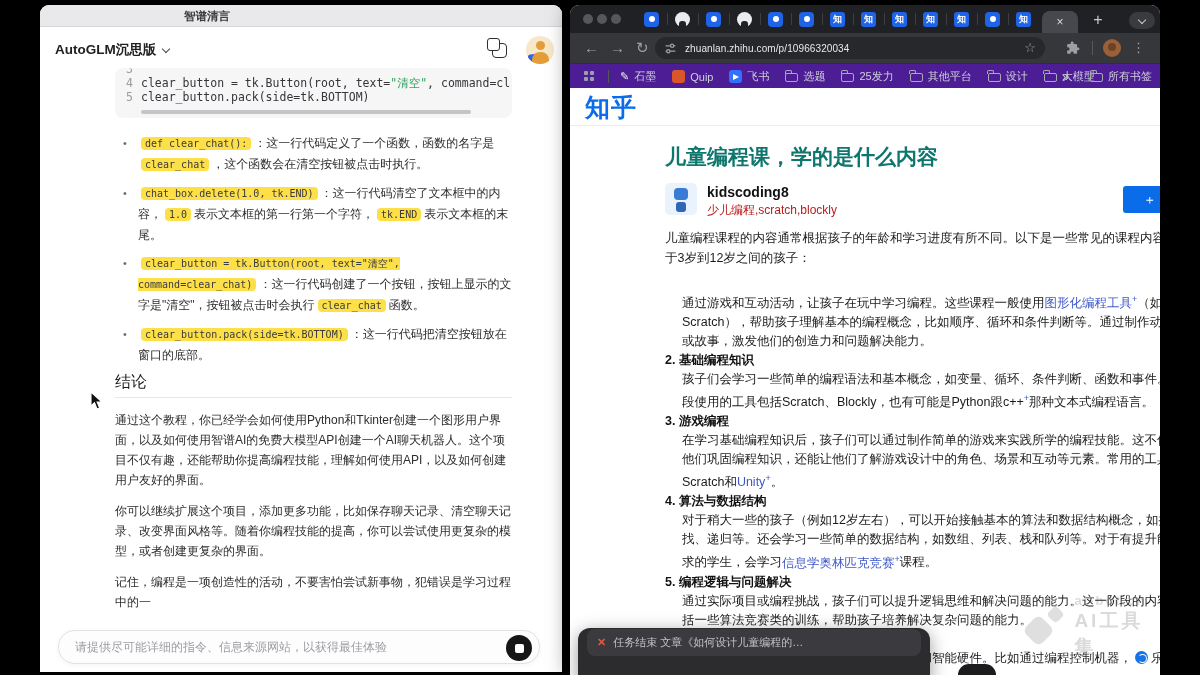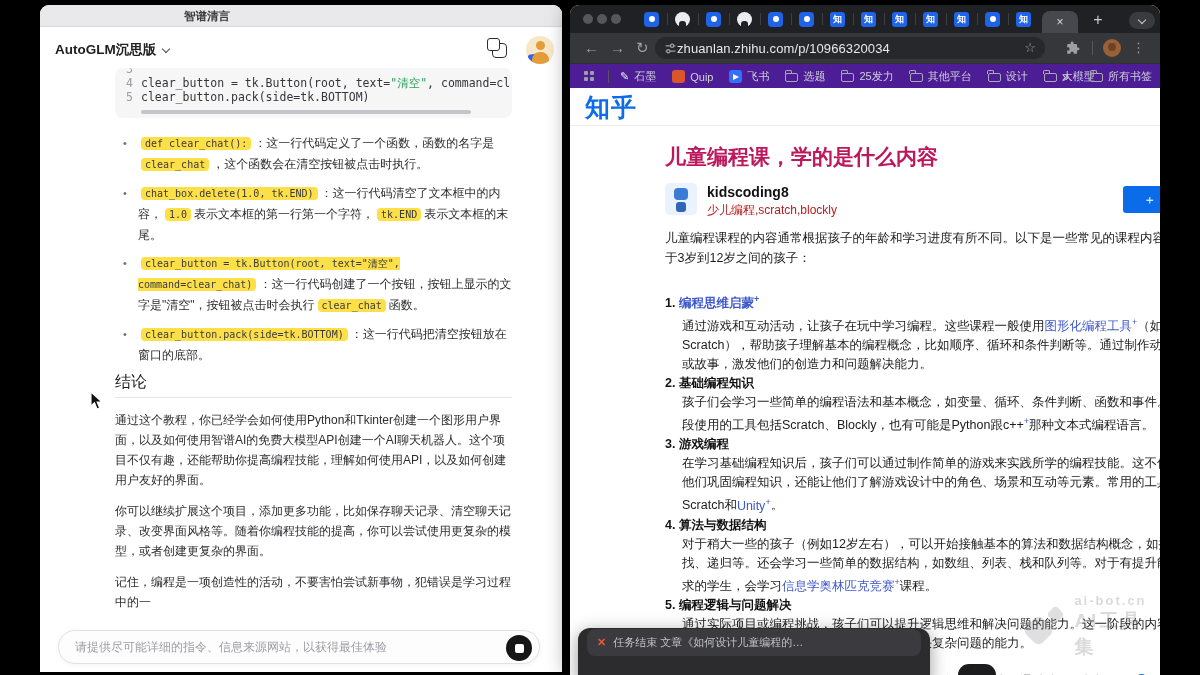--- a/index.html
+++ b/index.html
@@ -95,21 +95,21 @@
     font-size:16px; text-align:center; line-height:21px; border-radius:50%; }
   .strip-chev { position:absolute; left:559px; top:7px; width:26px; height:17px; background:#3a3b3f;
     border-radius:9px; display:flex; align-items:center; justify-content:center; }
   .strip-chev .chev { border-color:#c9cbce; margin-top:-2px; }
 
   .toolbar { height:30px; background:#36373b; position:relative; }
   .nav-ic { position:absolute; top:0; height:30px; line-height:30px; font-size:15px; color:#9aa0a6; }
   .omnibox { position:absolute; left:85px; top:4px; width:390px; height:22px; background:#27282b;
     border-radius:11px; display:flex; align-items:center; }
   .tune { margin-left:9px; display:flex; }
-  .url-text { font-size:13px; color:#e6e8ea; letter-spacing:.1px; }
+  .url-text { font-size:10px; margin-left:8px; color:#e6e8ea; letter-spacing:.1px; }
   .ob-star { position:absolute; right:9px; top:3px; color:#9aa0a6; font-size:13px; }
   .tb-div { position:absolute; left:522px; top:8px; width:1px; height:14px; background:#55575b; }
   .tb-avatar { position:absolute; left:533px; top:6px; width:18px; height:18px; border-radius:50%;
     background:#9a6038; overflow:hidden; }
   .tb-avatar::after { content:''; position:absolute; left:5px; top:4px; width:8px; height:8px;
     border-radius:50%; background:#6e4226; }
   .tb-dots { position:absolute; left:562px; top:0; height:30px; line-height:30px; color:#9aa0a6; font-size:13px; }
   .ext-puzzle { position:absolute; left:496px; top:8px; display:flex; }
 
   .bmbar { height:25px; background:#4c1d95; border-top:1px solid #2e2f33; position:relative; }
@@ -129,21 +129,21 @@
   .bm-ic.folder::before { content:''; position:absolute; left:-1.5px; top:-4.5px; width:5px; height:3px;
     border:1.5px solid #a7abb0; border-bottom:none; border-radius:2px 2px 0 0; }
   .bm-right { position:absolute; right:8px; top:0; height:25px; display:flex; align-items:center; gap:10px; }
   .bm-ovf { color:#ced2d6; font-size:12px; }
 
   .page { position:absolute; left:0; top:83px; width:590px; height:587px; background:#fff; overflow:hidden; }
   .z-nav { height:38px; background:#fff; border-bottom:1px solid #ececec; position:relative; }
   .z-logo { position:absolute; left:15px; top:3px; font-size:25px; font-weight:700;
     color:var(--zhihu_brand); letter-spacing:1px; }
 
-  .a-title { position:absolute; left:95px; top:55px; font-size:21px; font-weight:700; color:#be185d; white-space:nowrap; }
+  .a-title { position:absolute; left:95px; top:55px; font-size:21px; font-weight:700; color:#0f766e; white-space:nowrap; }
   .a-avatar { position:absolute; left:95px; top:95px; width:32px; height:32px; border-radius:5px;
     background:#eaf2fd; overflow:hidden; }
   .a-avatar::before { content:''; position:absolute; left:9px; top:5px; width:14px; height:12px;
     border-radius:4px; background:#3a7bd5; }
   .a-avatar::after { content:''; position:absolute; left:11px; top:19px; width:10px; height:10px;
     border-radius:3px; background:#2f66b8; }
   .a-name { position:absolute; left:137px; top:96px; font-size:14px; font-weight:700; color:#121212; }
   .a-bio { position:absolute; left:137px; top:114px; font-size:12px; color:#b91c1c; }
   .follow-btn { position:absolute; left:553px; top:98px; width:70px; height:27px;
     background:var(--follow_button_blue); border-radius:3px; color:#fff; font-size:13px;
@@ -384,21 +384,20 @@
       <div class="a-title">儿童编程课，学的是什么内容</div>
       <div class="a-avatar"></div>
       <div class="a-name">kidscoding8</div>
       <div class="a-bio">少儿编程,scratch,blockly</div>
       <div class="follow-btn">＋ 关</div>
 
       <div class="a-flow" id="article-flow">
           <div class="aline">儿童编程课程的内容通常根据孩子的年龄和学习进度有所不同。以下是一些常见的课程内容，</div>
           <div class="aline">于3岁到12岁之间的孩子：</div>
           <div class="a-gap"></div>
-          <div class="aheading"><span>1. </span><span class="alink">编程思维启蒙<sup class="asup">+</sup></span></div>
           <div class="aline ind"><span>通过游戏和互动活动，让孩子在玩中学习编程。这些课程一般使用</span><span class="alink">图形化编程工具<sup class="asup">+</sup></span><span>（如</span></div>
           <div class="aline ind"><span>Scratch），帮助孩子理解基本的编程概念，比如顺序、循环和条件判断等。通过制作动画</span></div>
           <div class="aline ind"><span>或故事，激发他们的创造力和问题解决能力。</span></div>
           <div class="aheading"><span>2. </span><span>基础编程知识</span></div>
           <div class="aline ind"><span>孩子们会学习一些简单的编程语法和基本概念，如变量、循环、条件判断、函数和事件。这</span></div>
           <div class="aline ind"><span>段使用的工具包括Scratch、Blockly，也有可能是Python跟c++</span><sup class="asup">+</sup><span>那种文本式编程语言。</span></div>
           <div class="aheading"><span>3. </span><span>游戏编程</span></div>
           <div class="aline ind"><span>在学习基础编程知识后，孩子们可以通过制作简单的游戏来实践所学的编程技能。这不仅</span></div>
           <div class="aline ind"><span>他们巩固编程知识，还能让他们了解游戏设计中的角色、场景和互动等元素。常用的工具</span></div>
           <div class="aline ind"><span>Scratch和</span><span class="alink">Unity<sup class="asup">+</sup></span><span>。</span></div>

